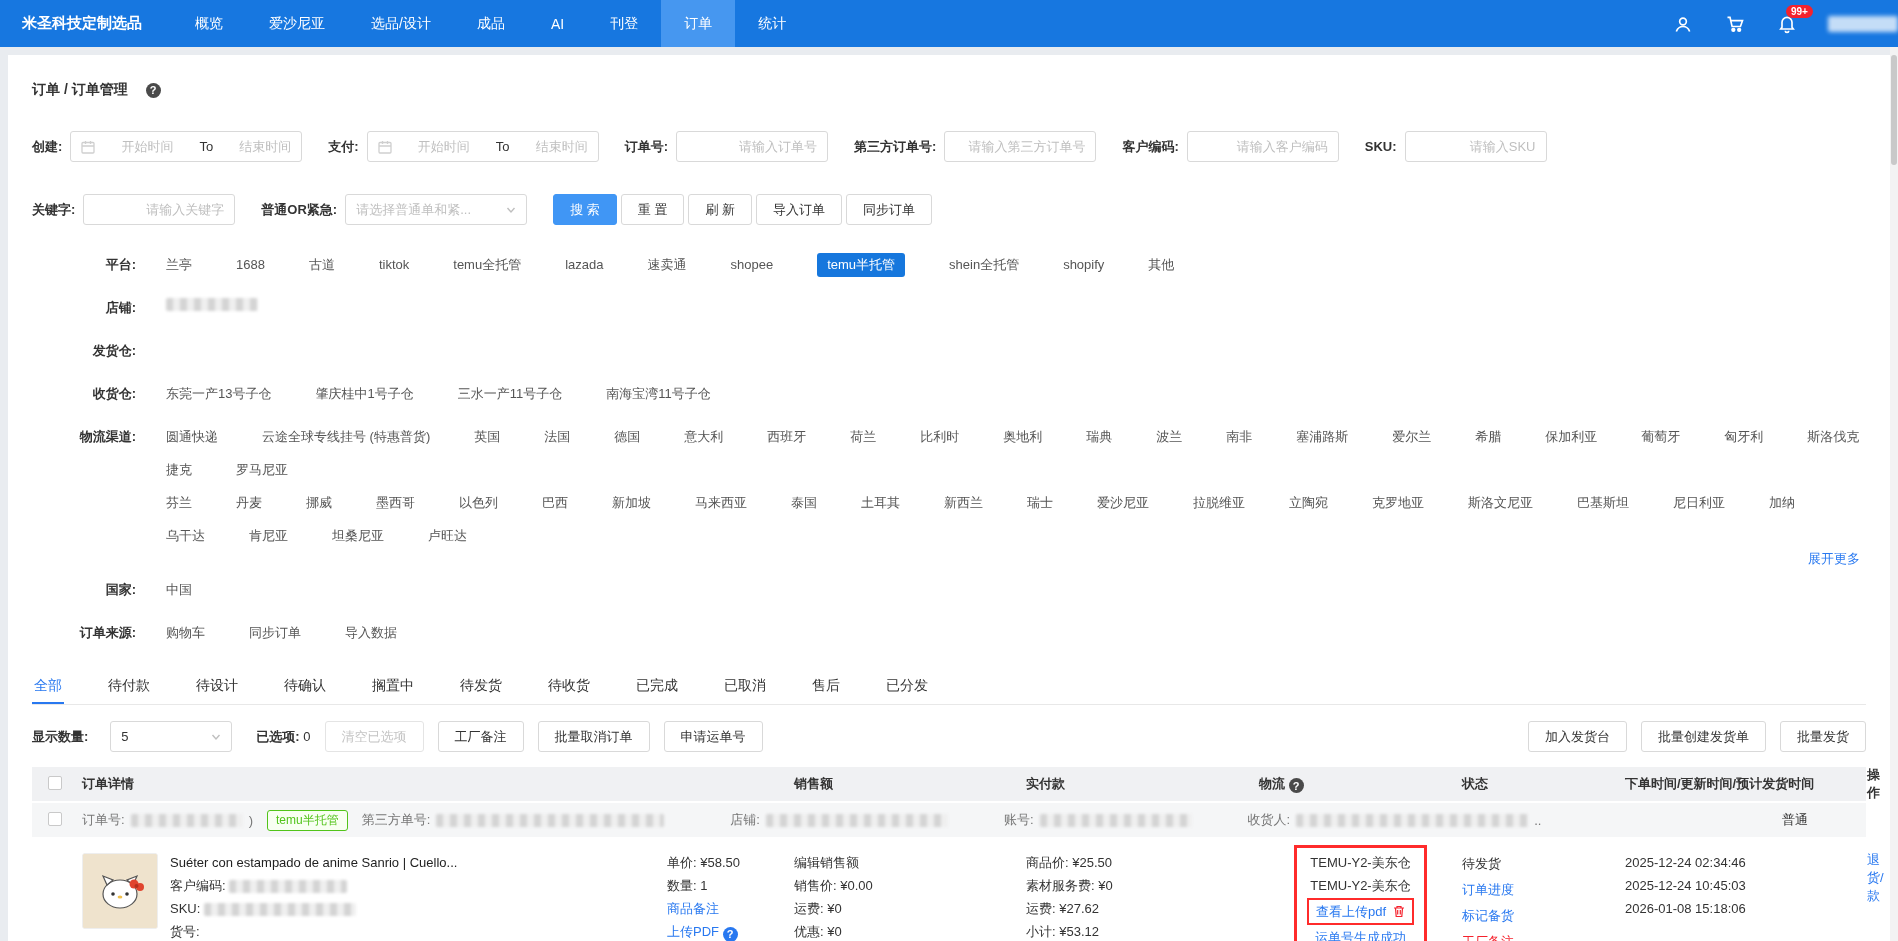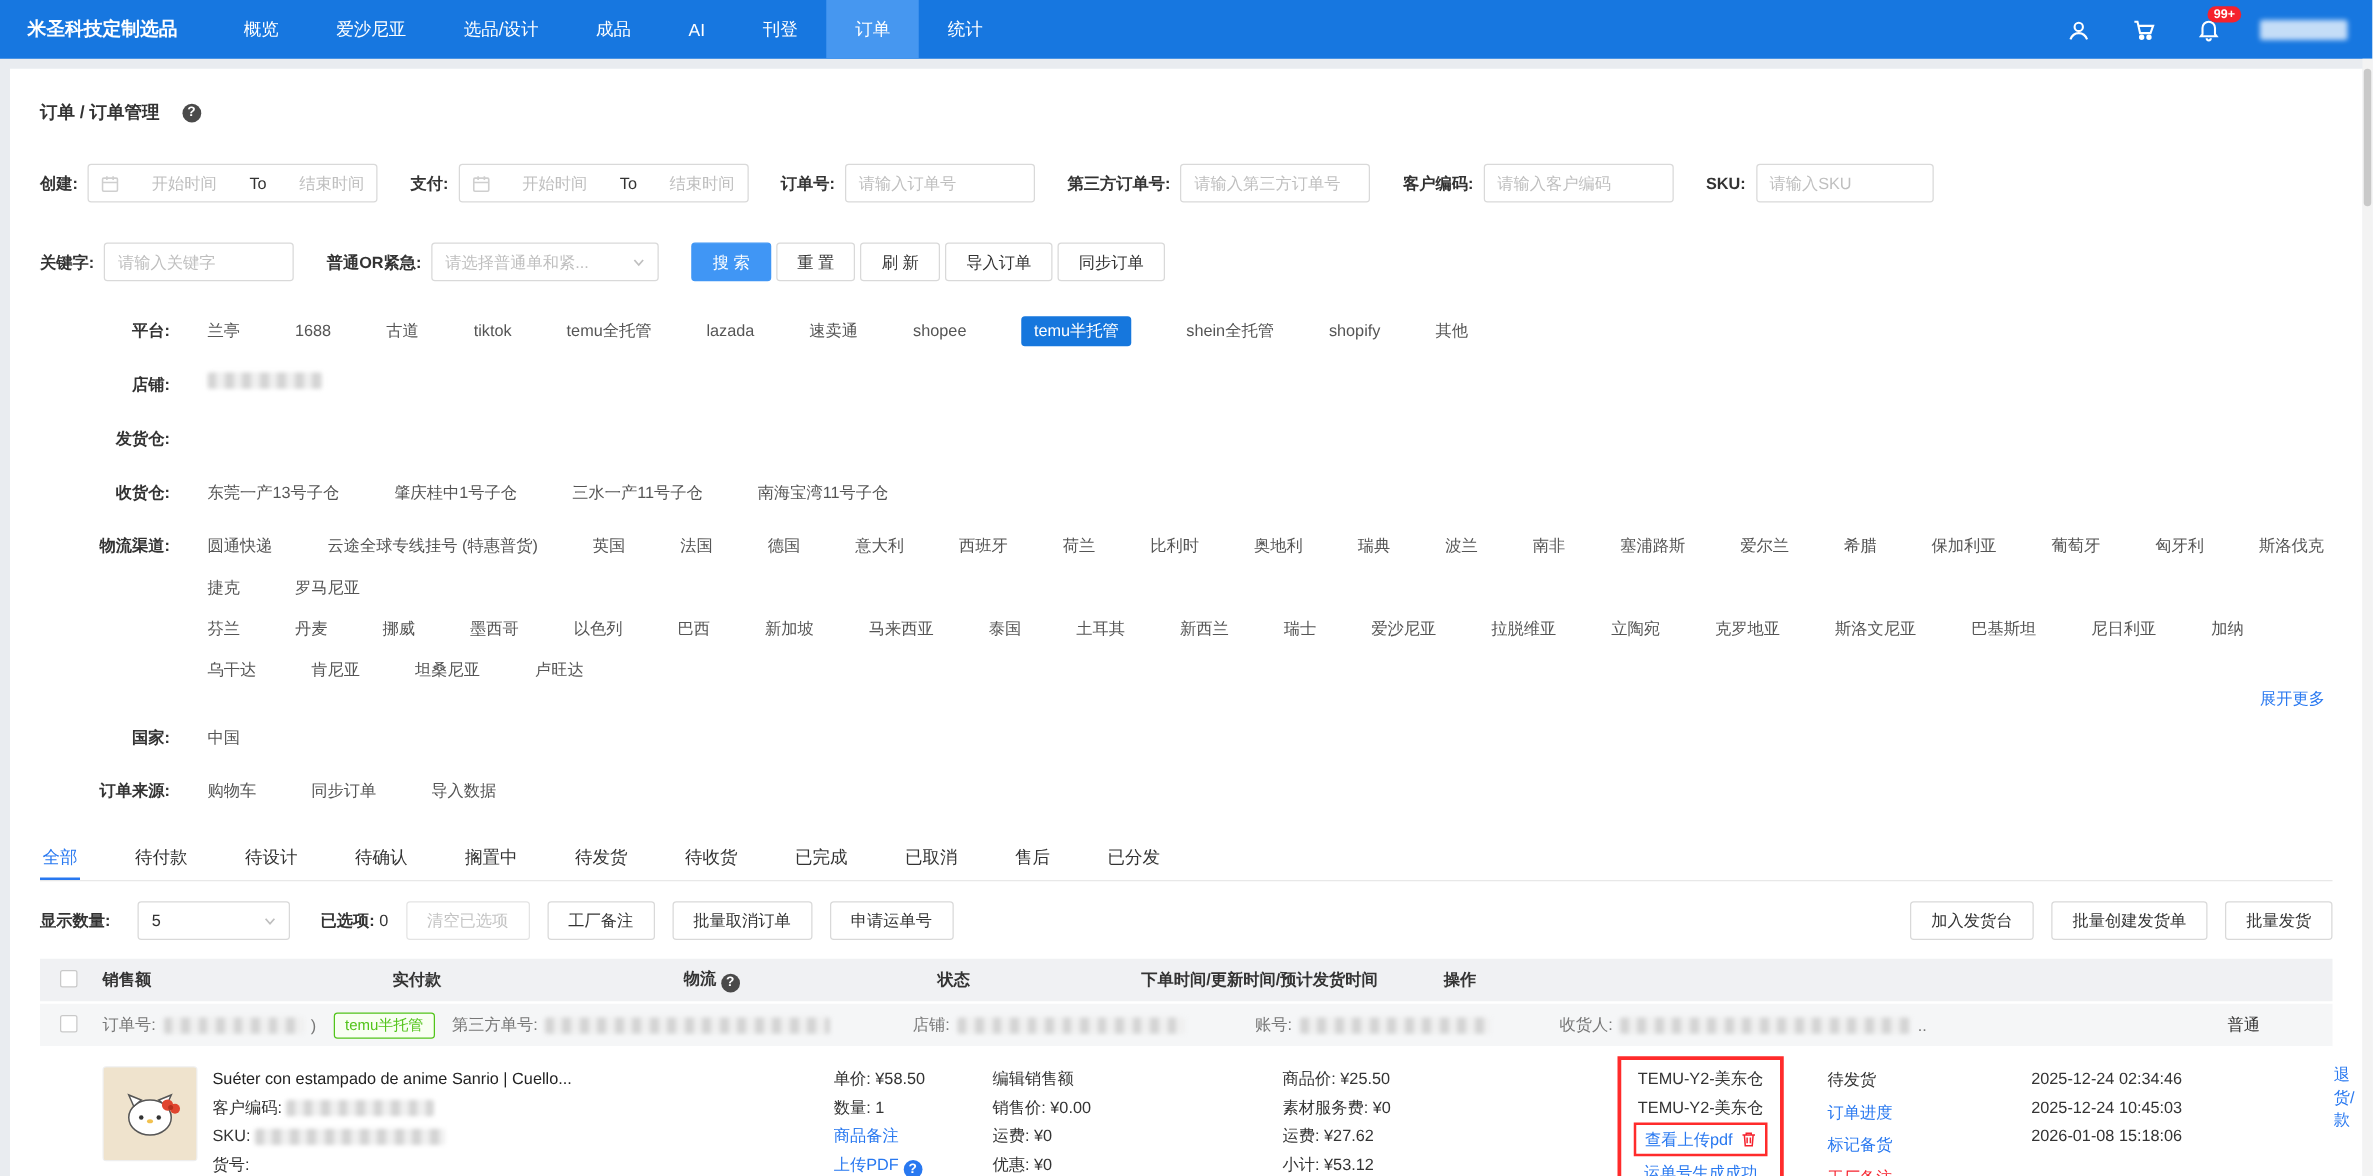--- a/index.html
+++ b/index.html
@@ -9,34 +9,34 @@
     background:#e9ecf0;
     font-family:"Liberation Sans","DejaVu Sans",sans-serif;
     font-size:13px; color:#333;
   }
   
   .nav { height:47px; background:#1777e0; display:flex; align-items:stretch; color:#fff; }
   .nav-brand { font-weight:bold; font-size:15px; padding:0 30px 0 22px; display:flex; align-items:center; }
   .nav-items { display:flex; }
   .nav-item { padding:0 23px; display:flex; align-items:center; font-size:14px; cursor:pointer; }
   .nav-item.active { background:#4697f0; }
-  .nav-right { margin-left:auto; display:flex; align-items:center; gap:30px; padding-right:20px; }
+  .nav-right { margin-left:auto; display:flex; align-items:center; gap:30px; }
   .nav-ic { position:relative; width:22px; height:22px; display:flex; align-items:center; justify-content:center; }
   .badge { position:absolute; top:-8px; left:10px; background:#f5222d; color:#fff; font-size:10px; font-weight:bold; border-radius:8px; padding:1px 5px; line-height:11px; }
   .nav-user { width:70px; height:16px; background:rgba(255,255,255,.75); border-radius:2px; filter:blur(2px); }
   
   .card { background:#fff; margin:8px 8px 0 8px; padding:26px 24px 0 24px; height:886px; overflow:hidden; position:relative; }
   .crumb { font-size:14px; font-weight:bold; display:flex; align-items:center; gap:18px; }
   .qmark { display:inline-flex; width:15px; height:15px; border-radius:50%; background:#4a4a4a; color:#fff; font-size:11px; font-weight:bold; align-items:center; justify-content:center; }
   .qmark.blue { background:#2878f0; }
   
   .frow { display:flex; align-items:center; margin-top:32px; }
   .flabel { font-weight:bold; margin-right:8px; white-space:nowrap; }
   .gap { width:26px; flex-shrink:0; }
-  .inp { height:31px; border:1px solid #d9d9d9; border-radius:3px; background:#fff; display:flex; align-items:center; padding:0 10px; }
+  .inp { height:31px; border:1px solid #d9d9d9; border-radius:3px; background:#fff; display:flex; align-items:center; padding:0 10px;justify-content:flex-end; }
   .ph { color:#bfbfbf; }
   .range { width:232px; justify-content:space-between; }
   .range .to { color:#333; }
   .cal { width:14px; height:14px; flex-shrink:0; }
   .txt { width:152px; }
   .sel { justify-content:space-between; }
   .chev { width:10px; height:10px; }
   .btn { height:31px; padding:0 16px; border:1px solid #d9d9d9; border-radius:3px; background:#fff; color:#333; font-size:13px; display:inline-flex; align-items:center; cursor:pointer; white-space:nowrap; }
   .btn.primary { background:#4096f5; border-color:#4096f5; color:#fff; }
   .btn.disabled { color:#c4c4c4; border-color:#e4e4e4; cursor:default; }
@@ -350,20 +350,21 @@
     <div class="tb-right">
       <button class="btn">加入发货台</button>
       <button class="btn">批量创建发货单</button>
       <button class="btn">批量发货</button>
     </div>
   </div>
 
   <div class="table">
     <div class="thead">
       <div class="c-check"><span class="cbox"></span></div>
+      <div class="c-detail">订单详情</div>
       <div class="c-sales">销售额</div>
       <div class="c-paid">实付款</div>
       <div class="c-logi" style="text-align:left">
         <span>物流</span>
         <span class="qmark" style="vertical-align:-2px">?</span>
       </div>
       <div class="c-status">状态</div>
       <div class="c-time">下单时间/更新时间/预计发货时间</div>
       <div class="c-action">操作</div>
     </div>

